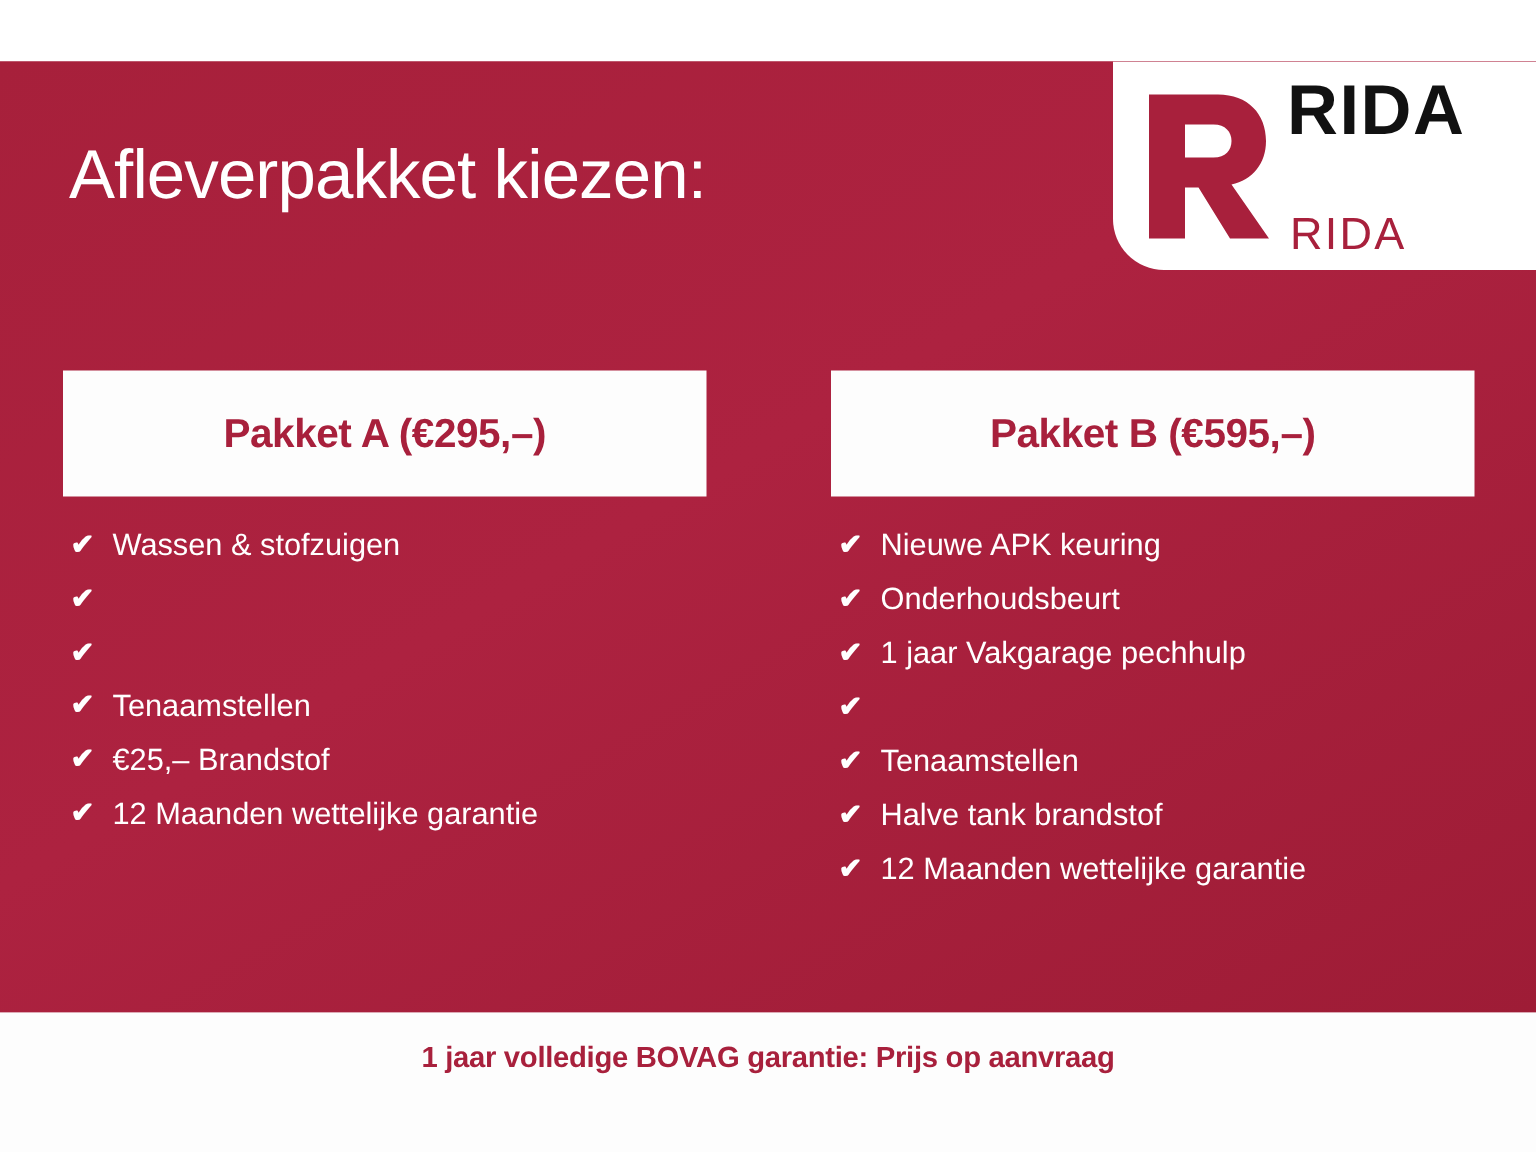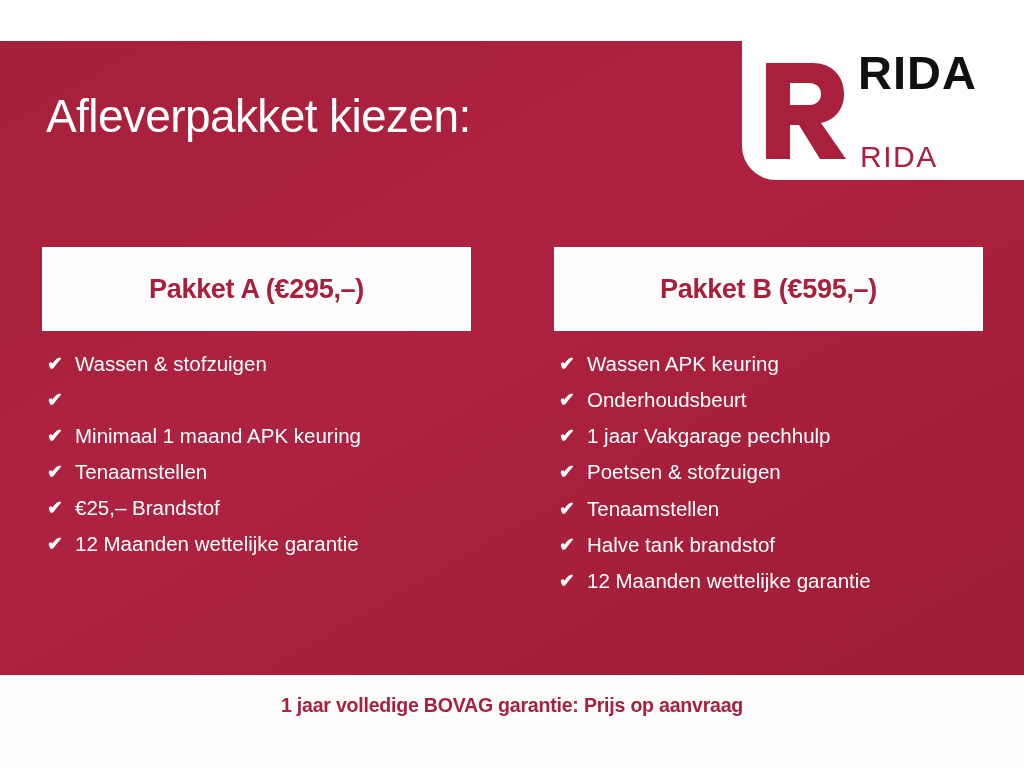--- a/index.html
+++ b/index.html
@@ -211,21 +211,20 @@
         <ul class="feature-list">
           <li class="feature-item">
             <span class="check-icon">✔</span>
             <span class="feature-text">Wassen &amp; stofzuigen</span>
           </li>
           <li class="feature-item">
             <span class="check-icon">✔</span>
           </li>
           <li class="feature-item">
             <span class="check-icon">✔</span>
-            <span class="feature-text">Minimaal 1 maand APK keuring</span>
           </li>
           <li class="feature-item">
             <span class="check-icon">✔</span>
             <span class="feature-text">Tenaamstellen</span>
           </li>
           <li class="feature-item">
             <span class="check-icon">✔</span>
             <span class="feature-text">€25,– Brandstof</span>
           </li>
           <li class="feature-item">
@@ -235,33 +234,32 @@
         </ul>
       </div>
 
       <div class="col right">
         <div class="card-head">
           <div class="card-head-text">Pakket B (€595,–)</div>
         </div>
         <ul class="feature-list">
           <li class="feature-item">
             <span class="check-icon">✔</span>
-            <span class="feature-text">Wassen APK keuring</span>
+            <span class="feature-text">Nieuwe APK keuring</span>
           </li>
           <li class="feature-item">
             <span class="check-icon">✔</span>
             <span class="feature-text">Onderhoudsbeurt</span>
           </li>
           <li class="feature-item">
             <span class="check-icon">✔</span>
             <span class="feature-text">1 jaar Vakgarage pechhulp</span>
           </li>
           <li class="feature-item">
             <span class="check-icon">✔</span>
-            <span class="feature-text">Poetsen &amp; stofzuigen</span>
           </li>
           <li class="feature-item">
             <span class="check-icon">✔</span>
             <span class="feature-text">Tenaamstellen</span>
           </li>
           <li class="feature-item">
             <span class="check-icon">✔</span>
             <span class="feature-text">Halve tank brandstof</span>
           </li>
           <li class="feature-item">

